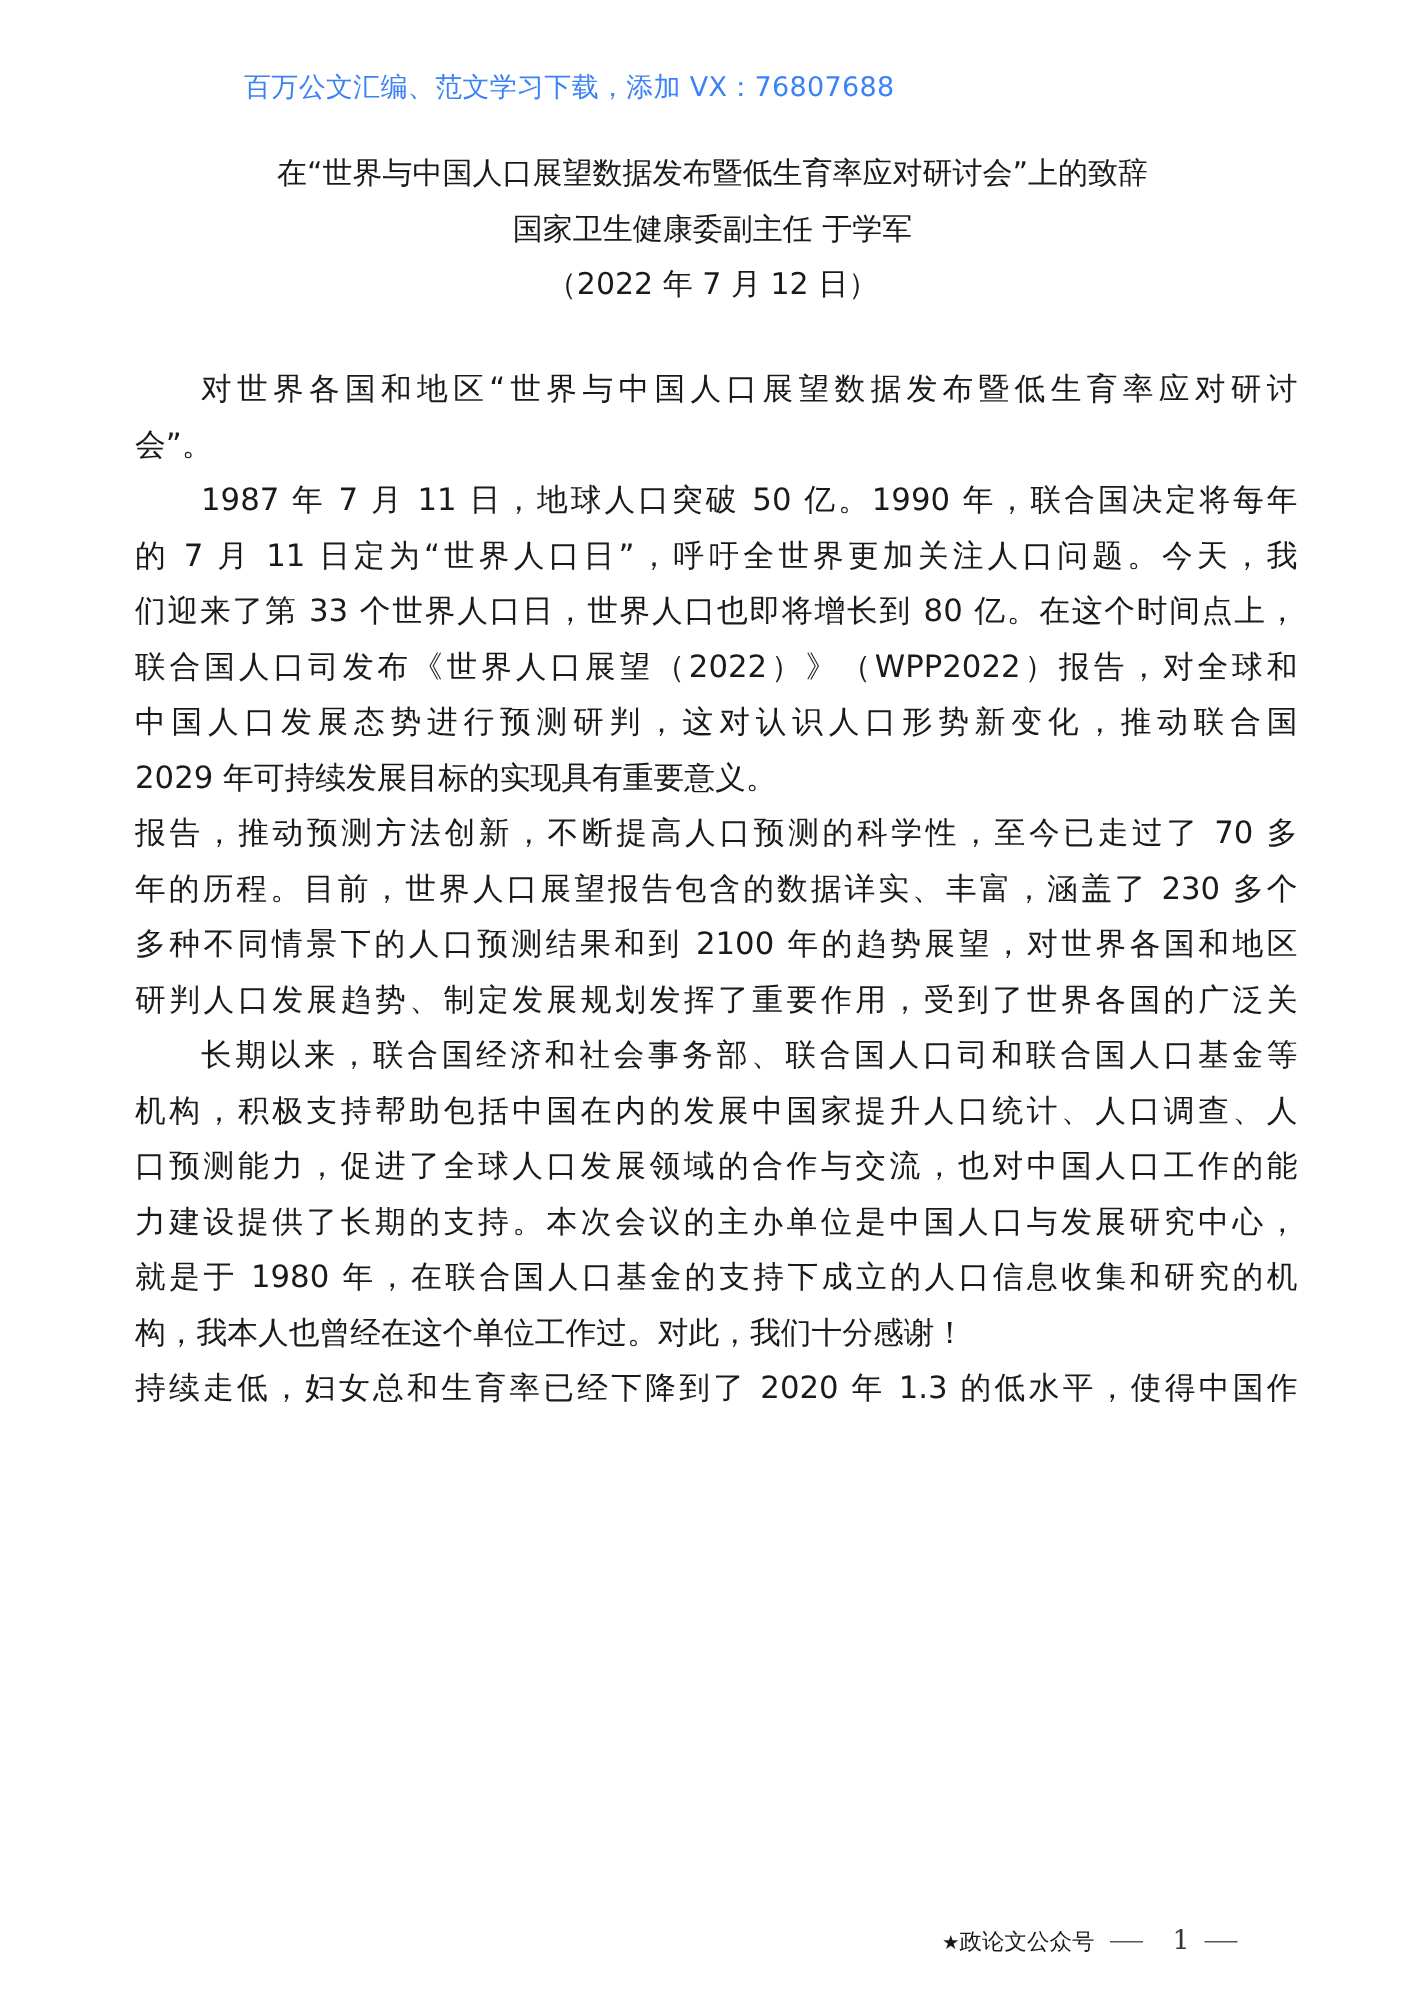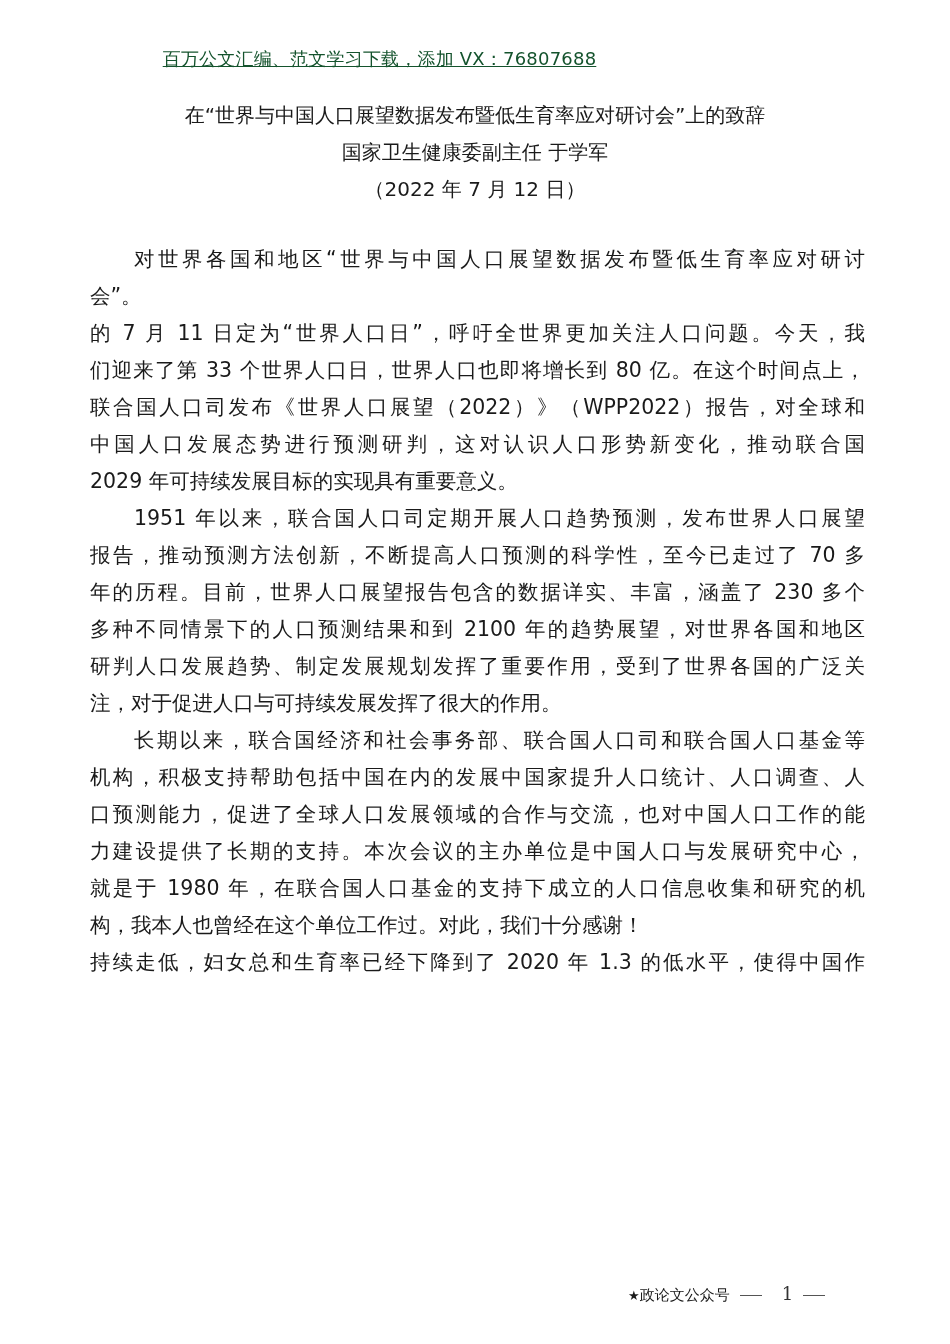--- a/index.html
+++ b/index.html
@@ -22,23 +22,22 @@
     height: 1344px;
   }
   .banner {
     position: absolute;
     top: 46px;
     left: 0;
     width: 759px;
     text-align: center;
     font-size: 18px;
     line-height: 26px;
-    color: #14532d;
+    color: #3b82f6;
     letter-spacing: 0.2px;
-    text-decoration: underline;
   }
   .title-block {
     position: absolute;
     top: 97px;
     left: 0;
     width: 950px;
     text-align: center;
   }
   .title-line {
     font-size: 20px;
@@ -114,34 +113,33 @@
 
   <div class="body">
 
 
     <div class="para">
       <span class="line indent">对世界各国和地区“世界与中国人口展望数据发布暨低生育率应对研讨</span>
       <span class="line last">会”。</span>
     </div>
 
     <div class="para">
+      <span class="line indent">1987 年 7 月 11 日，地球人口突破 50 亿。1990 年，联合国决定将每年</span>
       <span class="line">的 7 月 11 日定为“世界人口日”，呼吁全世界更加关注人口问题。今天，我</span>
       <span class="line">们迎来了第 33 个世界人口日，世界人口也即将增长到 80 亿。在这个时间点上，</span>
       <span class="line">联合国人口司发布《世界人口展望（2022）》（WPP2022）报告，对全球和</span>
       <span class="line">中国人口发展态势进行预测研判，这对认识人口形势新变化，推动联合国</span>
       <span class="line last">2029 年可持续发展目标的实现具有重要意义。</span>
     </div>
 
     <div class="para">
-      <span class="line indent">1951 年以来，联合国人口司定期开展人口趋势预测，发布世界人口展望</span>
       <span class="line">报告，推动预测方法创新，不断提高人口预测的科学性，至今已走过了 70 多</span>
       <span class="line">年的历程。目前，世界人口展望报告包含的数据详实、丰富，涵盖了 230 多个</span>
       <span class="line">多种不同情景下的人口预测结果和到 2100 年的趋势展望，对世界各国和地区</span>
       <span class="line">研判人口发展趋势、制定发展规划发挥了重要作用，受到了世界各国的广泛关</span>
-      <span class="line last">注，对于促进人口与可持续发展发挥了很大的作用。</span>
     </div>
 
     <div class="para">
       <span class="line indent">长期以来，联合国经济和社会事务部、联合国人口司和联合国人口基金等</span>
       <span class="line">机构，积极支持帮助包括中国在内的发展中国家提升人口统计、人口调查、人</span>
       <span class="line">口预测能力，促进了全球人口发展领域的合作与交流，也对中国人口工作的能</span>
       <span class="line">力建设提供了长期的支持。本次会议的主办单位是中国人口与发展研究中心，</span>
       <span class="line">就是于 1980 年，在联合国人口基金的支持下成立的人口信息收集和研究的机</span>
       <span class="line last">构，我本人也曾经在这个单位工作过。对此，我们十分感谢！</span>
     </div>

